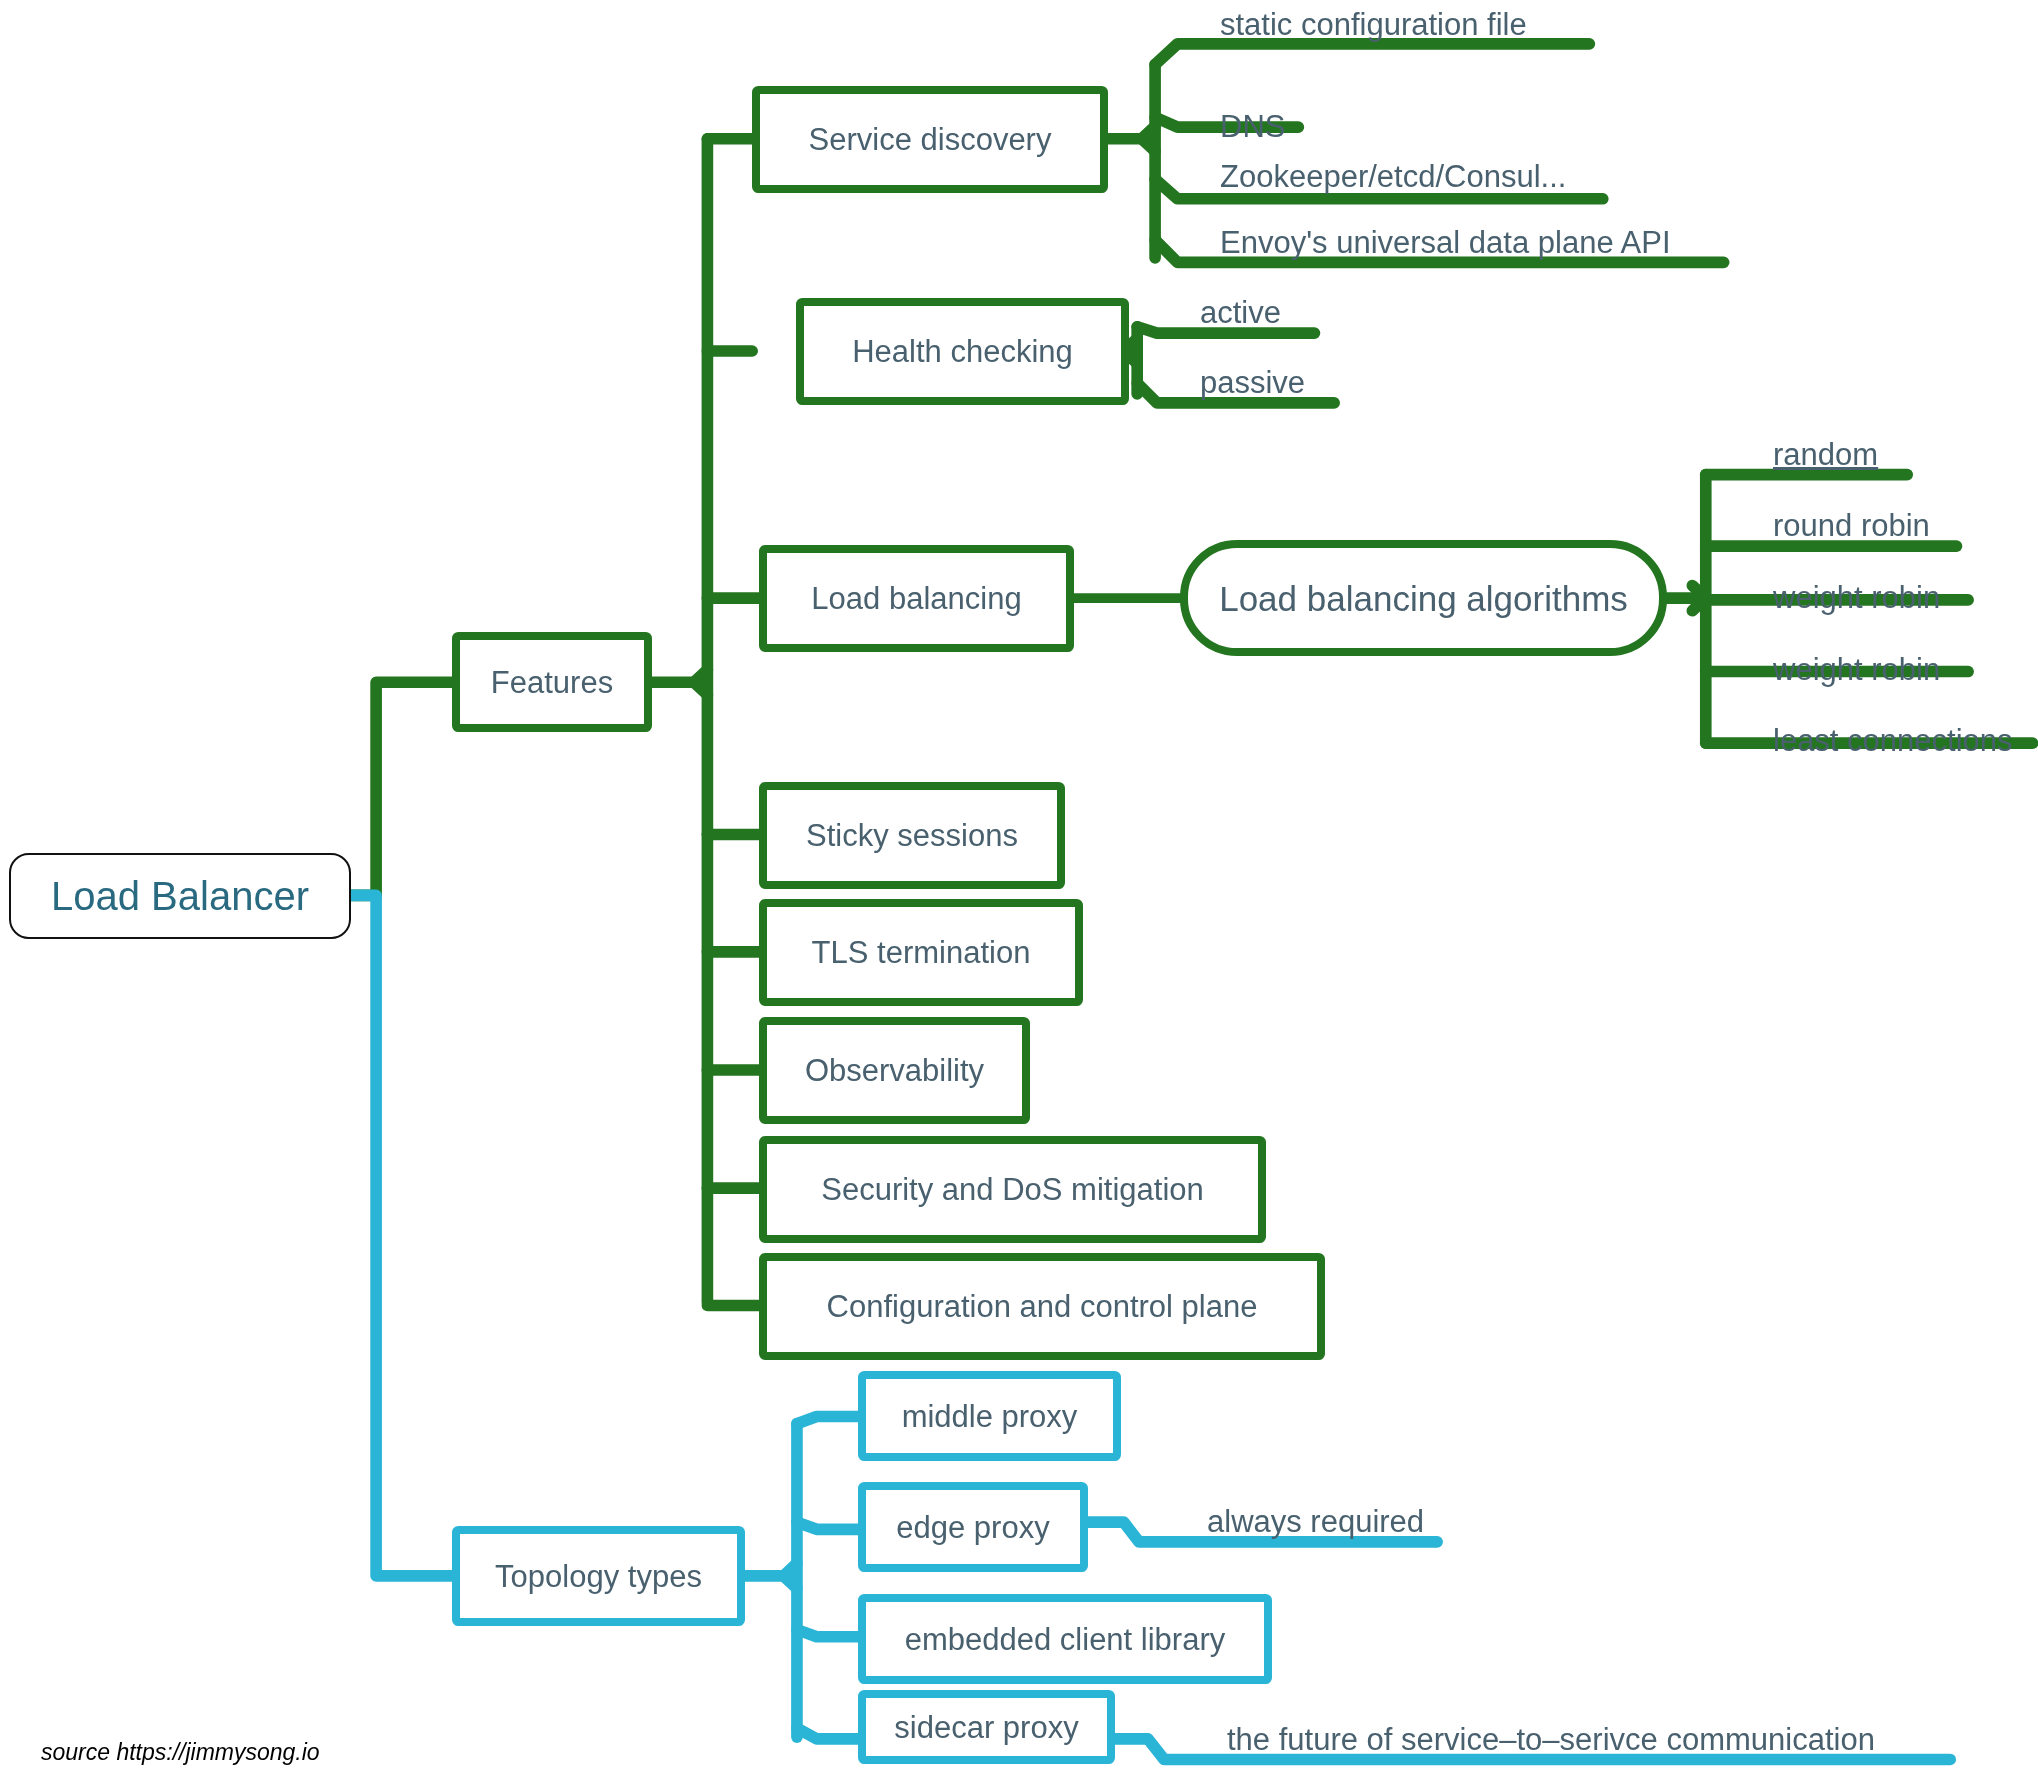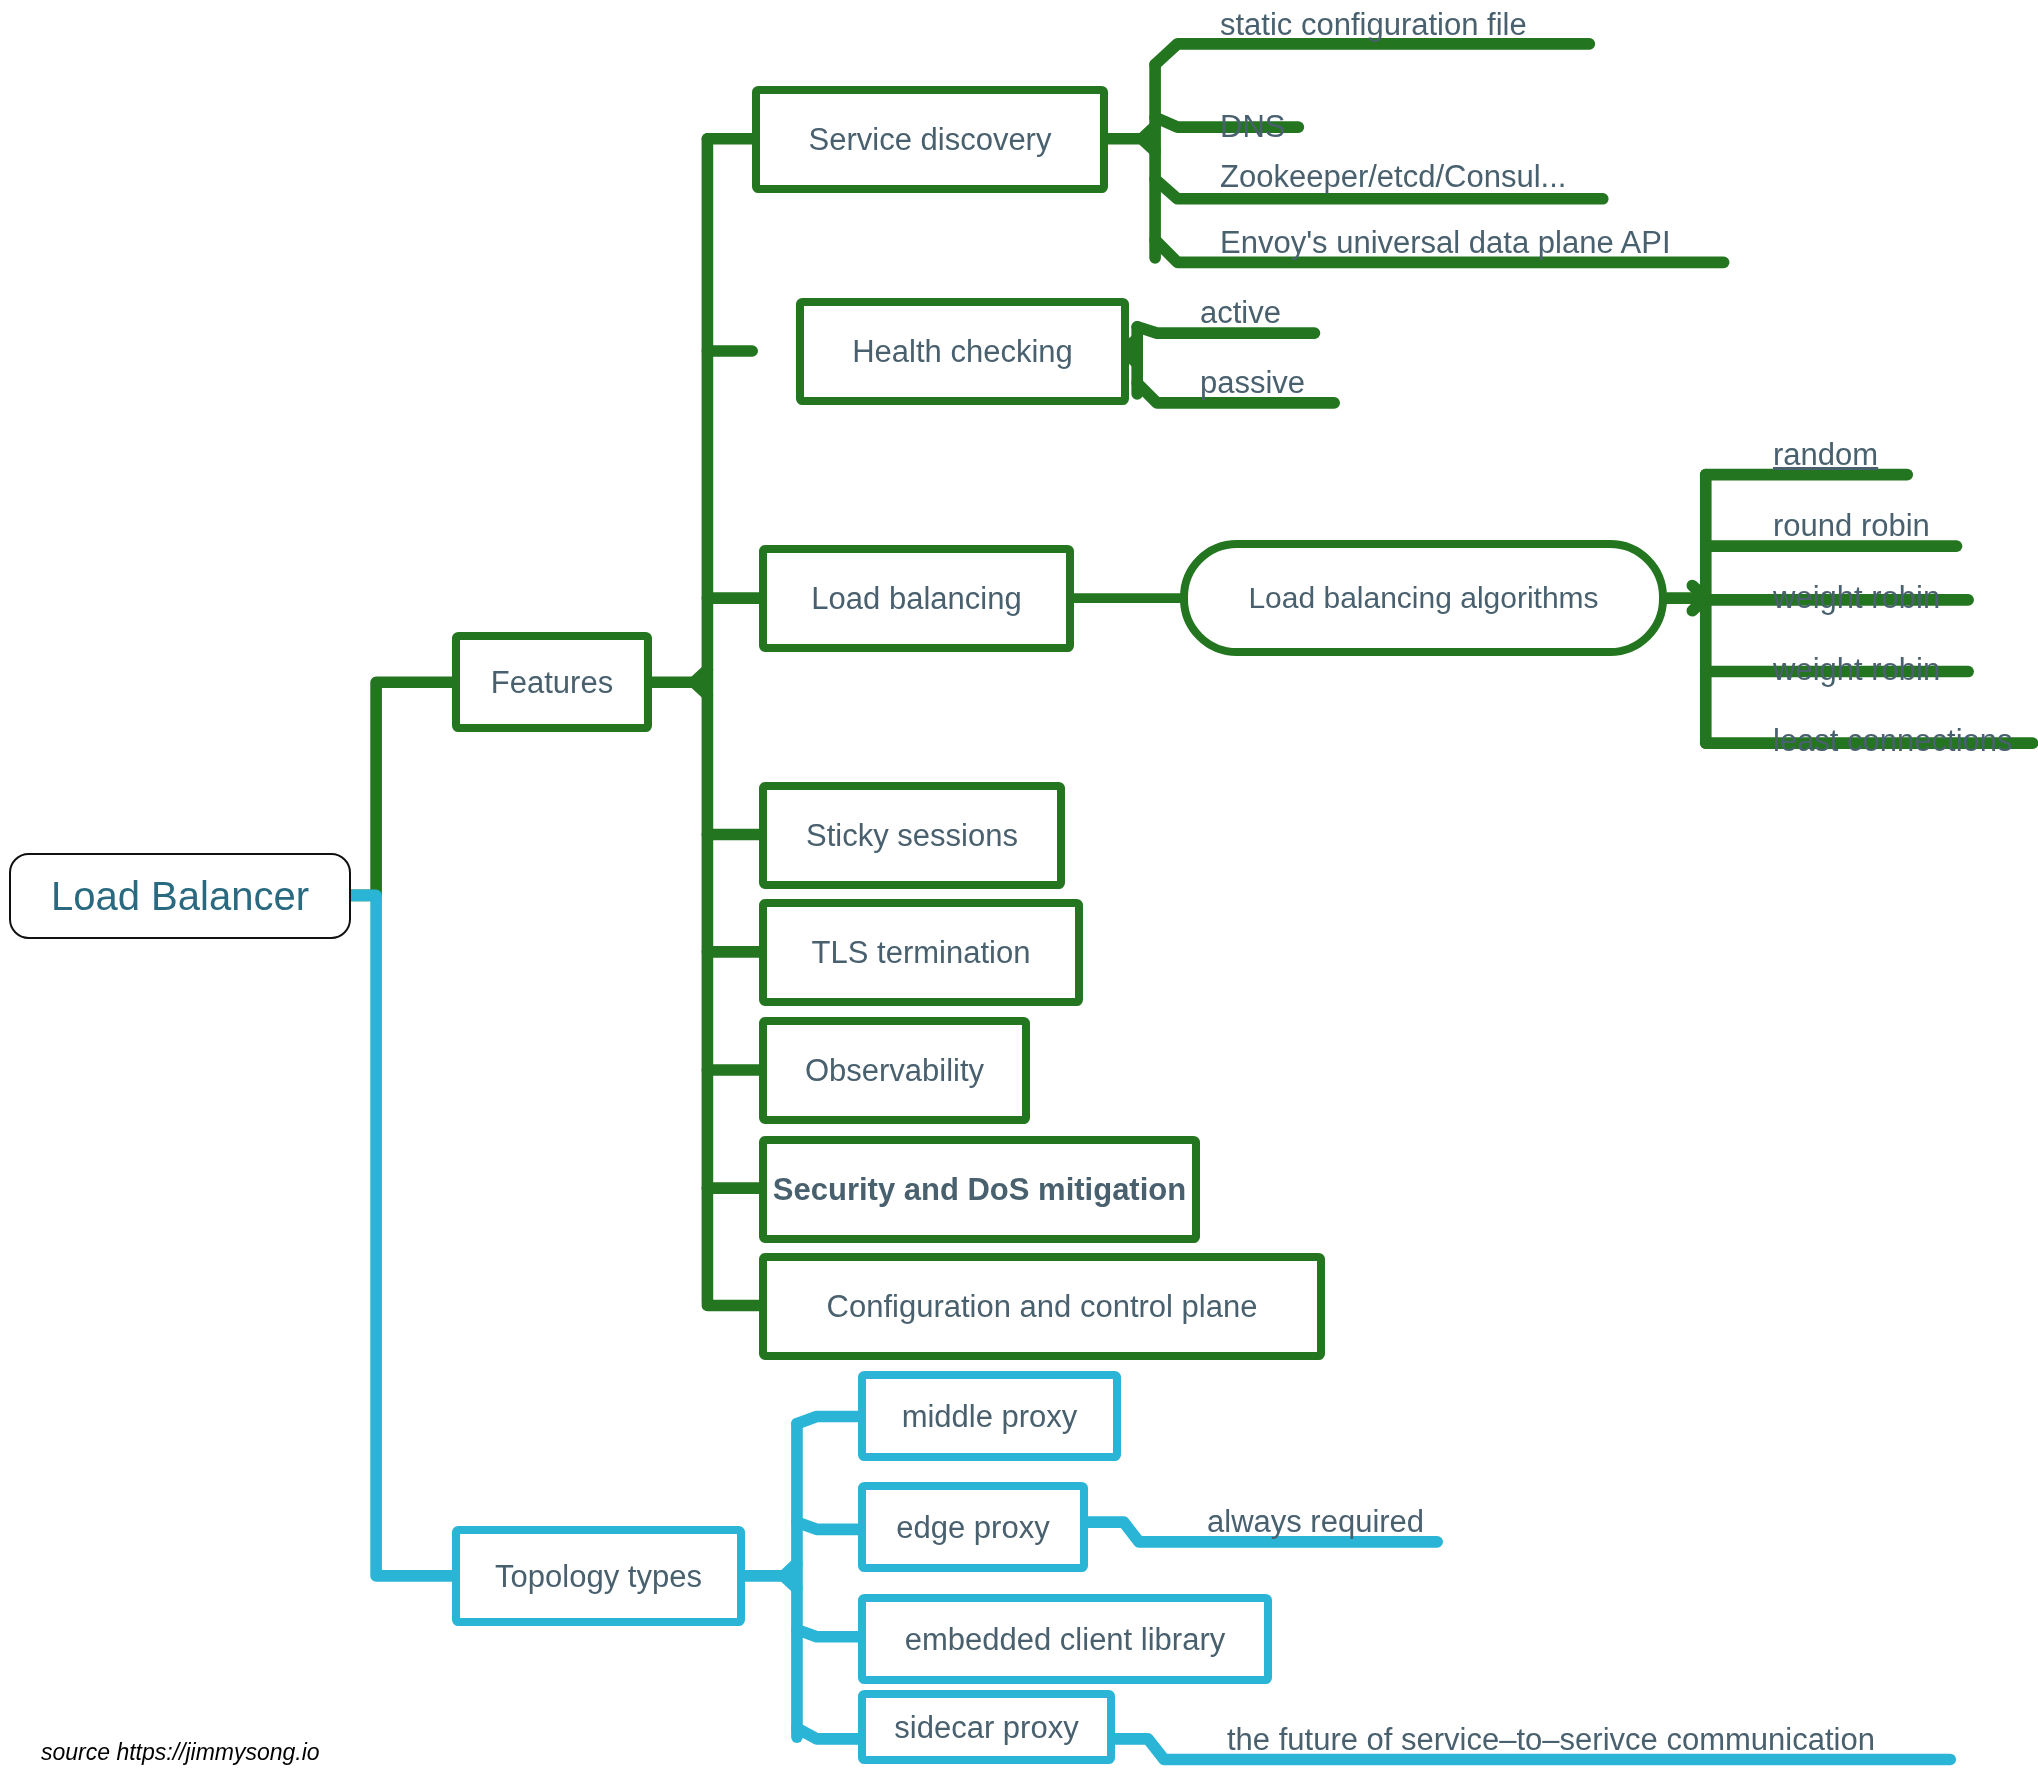--- a/index.html
+++ b/index.html
@@ -51,21 +51,21 @@
   
   .gbox {
     border: 8px solid #23761f;
     border-radius: 6.3px;
     font-size: 31px;
   }
   
   .gpill {
     border: 8px solid #23761f;
     border-radius: 57px;
-    font-size: 30px;
+    font-size: 35px;
   }
   
   .cbox {
     border: 8px solid #2ab5d6;
     border-radius: 6.3px;
     font-size: 31px;
   }
   
   .leaf {
     position: absolute;
@@ -177,21 +177,21 @@
   </div>
 
   <div class="node gbox" style="left:759px; top:899px; width:324px; height:107px;">
     <span class="lbl">TLS termination</span>
   </div>
 
   <div class="node gbox" style="left:759px; top:1017px; width:271px; height:107px;">
     <span class="lbl">Observability</span>
   </div>
 
-  <div class="node gbox" style="left:759px; top:1136px; width:441px; height:107px;font-weight:bold;">
+  <div class="node gbox" style="left:759px; top:1136px; width:507px; height:107px;">
     <span class="lbl">Security and DoS mitigation</span>
   </div>
 
   <div class="node gbox" style="left:759px; top:1253px; width:566px; height:107px;">
     <span class="lbl">Configuration and control plane</span>
   </div>
 
   <div class="node cbox" style="left:452px; top:1526px; width:293px; height:100px;">
     <span class="lbl">Topology types</span>
   </div>

